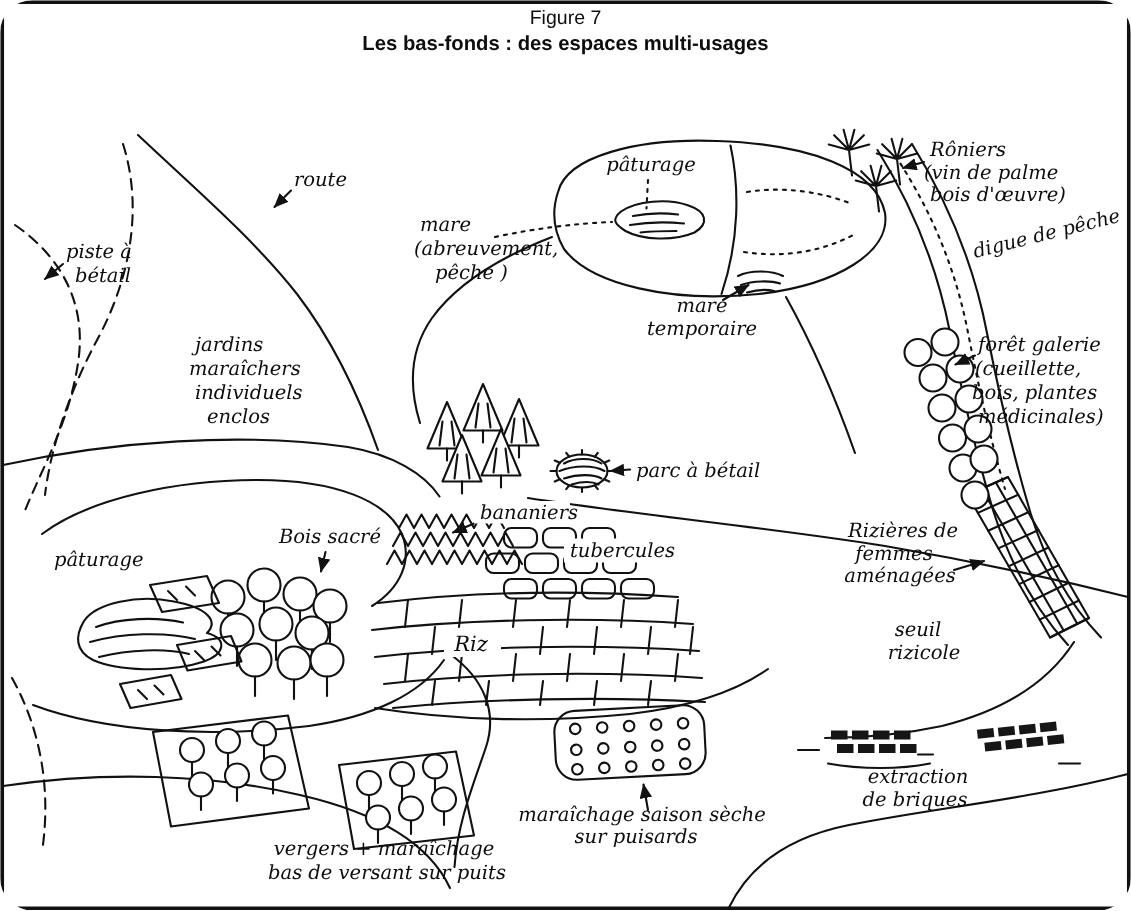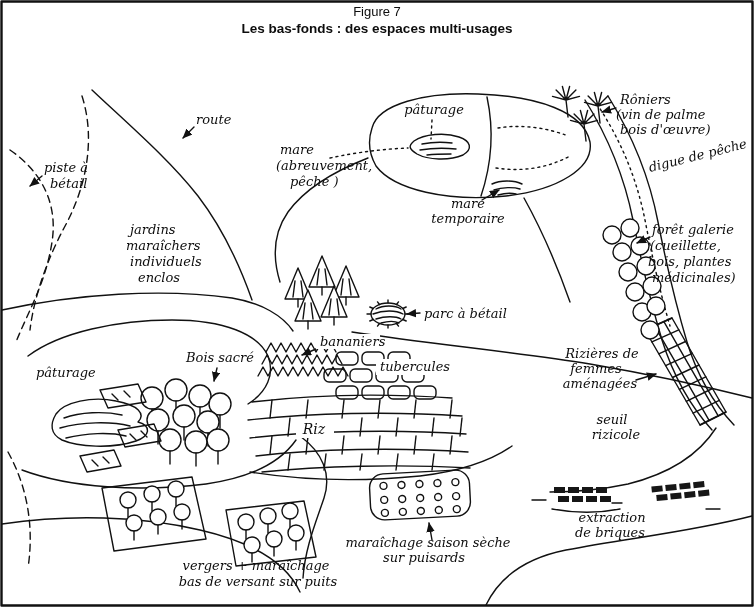--- a/index.html
+++ b/index.html
@@ -1,16 +1,16 @@
 <!DOCTYPE html>
 <html><head>
 <meta charset="utf-8">
 <style>
   html,body{margin:0;padding:0;background:#fff;}
-  #figure{position:relative;width:754px;height:607px;background:#fff;overflow:hidden;}
+  #figure{position:relative;width:754px;height:607px;background:#fff;overflow:hidden;border-radius:22px;}
   svg{display:block;}
   .s{stroke:#111;fill:none;stroke-width:1.4;stroke-linecap:round;stroke-linejoin:round;}
   .thick{stroke-width:2.4;}
   .dashed{stroke-dasharray:7 5;}
   .dotted{stroke-dasharray:2 4;}
   .fillw{fill:#fff;}
   .brick{fill:#161616;stroke:none;}
   .labelbg{fill:#fff;stroke:none;}
   text{fill:#0d0d0d;}
   .hand{font-family:"DejaVu Serif",serif;font-style:italic;font-size:13px;}

